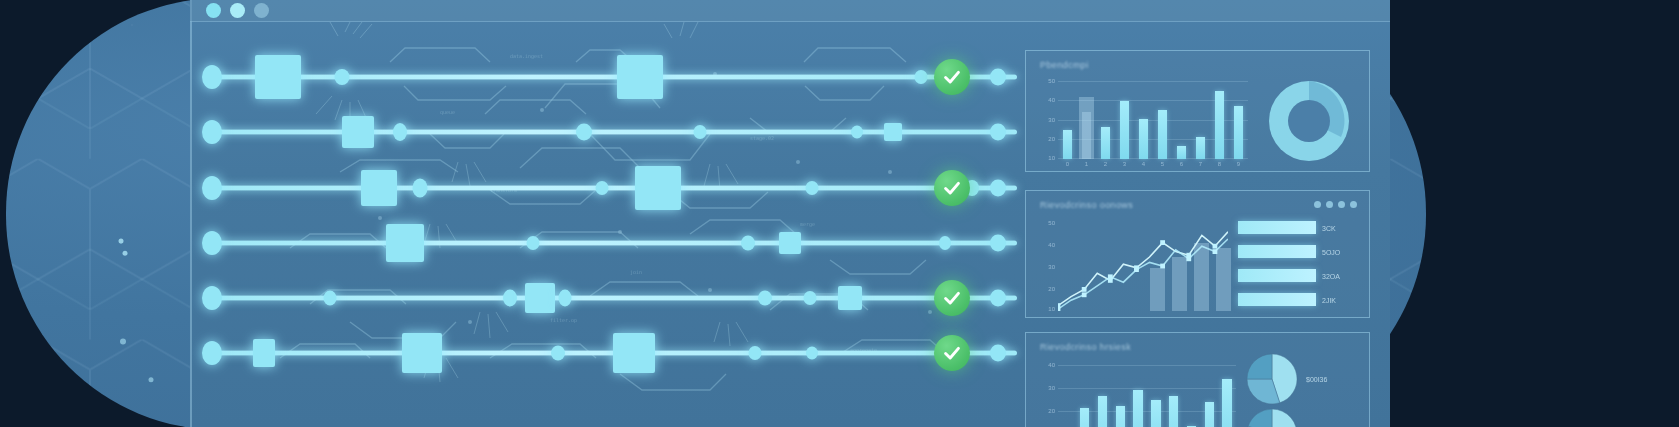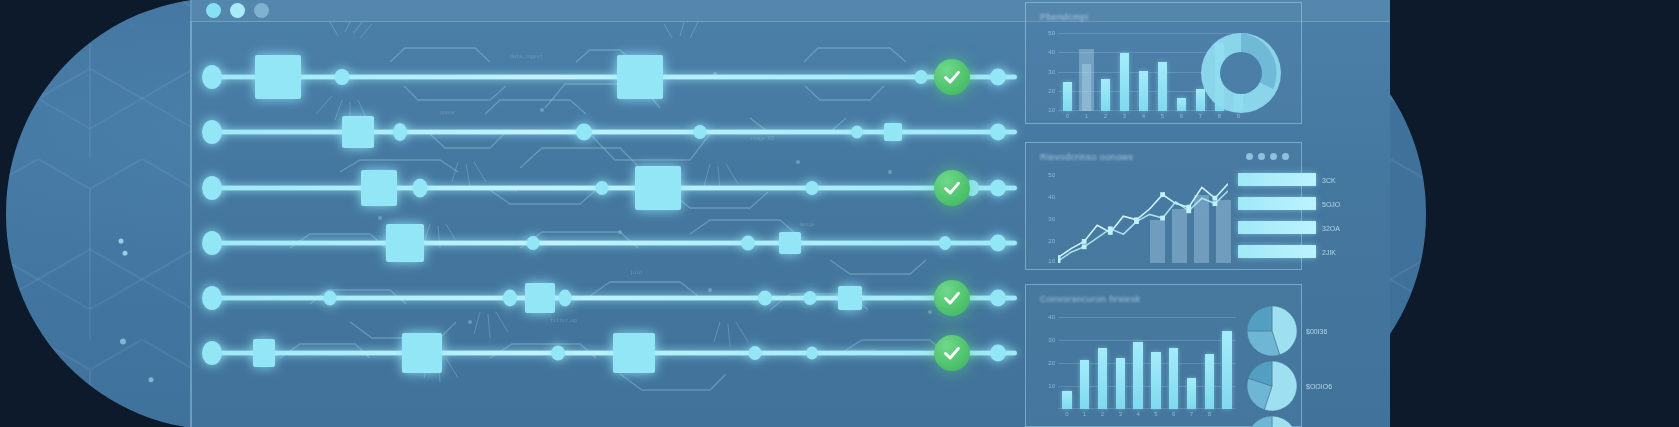--- a/index.html
+++ b/index.html
@@ -72,23 +72,24 @@
   }
   .check svg{ width:22px; height:22px; }
 
   
   .circuit{ position:absolute; inset:0; pointer-events:none; opacity:.55; }
   .circuit svg{ position:absolute; inset:0; width:100%; height:100%; }
 
   
   .cards{ position:absolute; left:835px; top:0; width:365px; height:427px; padding-top:2px; }
   .card{
-    position:absolute; left:0; width:277px;
+    position:absolute; left:0; width:345px;
     border:1px solid rgba(175,228,250,.45);
     background:rgba(86,134,170,.22);
+    margin-top:48px;
   }
   .card-title{
     position:absolute; left:14px; top:9px;
     font-size:9px; letter-spacing:.4px;
     color:rgba(218,242,255,.62);
     filter:blur(.9px);
     user-select:none;
   }
   .c1{ top:2px; height:122px; }
   .c2{ top:142px; height:128px; }
@@ -415,21 +416,21 @@
             <div class="hbar" style="top: 24px; width: 78px;"></div>
             <span class="hval" style="left: 84px; top: 31px;">5OJO</span>
             <div class="hbar" style="top: 48px; width: 78px;"></div>
             <span class="hval" style="left: 84px; top: 55px;">32OA</span>
             <div class="hbar" style="top: 72px; width: 78px;"></div>
             <span class="hval" style="left: 84px; top: 79px;">2JIK</span>
           </div>
       </div>
 
       <div class="card c3">
-        <div class="card-title">Convorsncuron hrsiesk</div>
+        <div class="card-title">Rievodcrinso hrsiesk</div>
         <div class="plot" style="left:32px; top:32px; width:178px; height:92px;">
           <div class="gridline" style="top:0"></div>
           <div class="gridline" style="top:23px"></div>
           <div class="gridline" style="top:46px"></div>
           <div class="gridline" style="top:69px"></div>
           <div class="gridline" style="top:91px"></div>
           <span class="ylab" style="top:0">40</span>
           <span class="ylab" style="top:23px">30</span>
           <span class="ylab" style="top:46px">20</span>
           <span class="ylab" style="top:69px">10</span>

